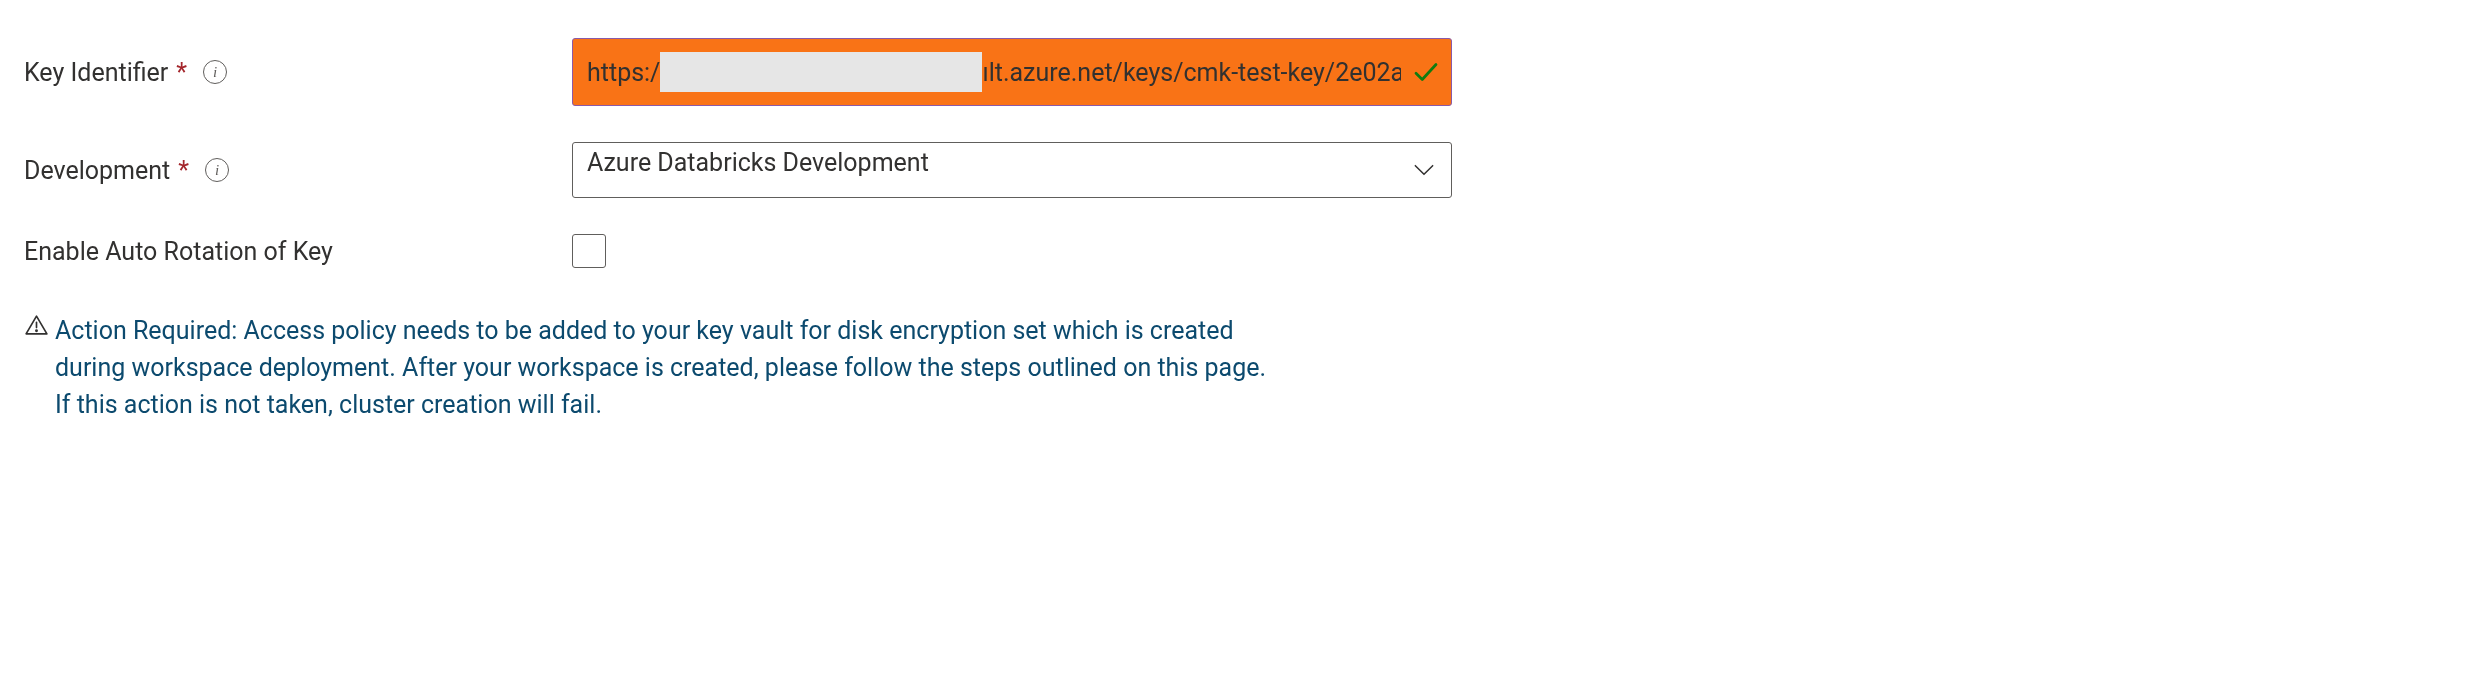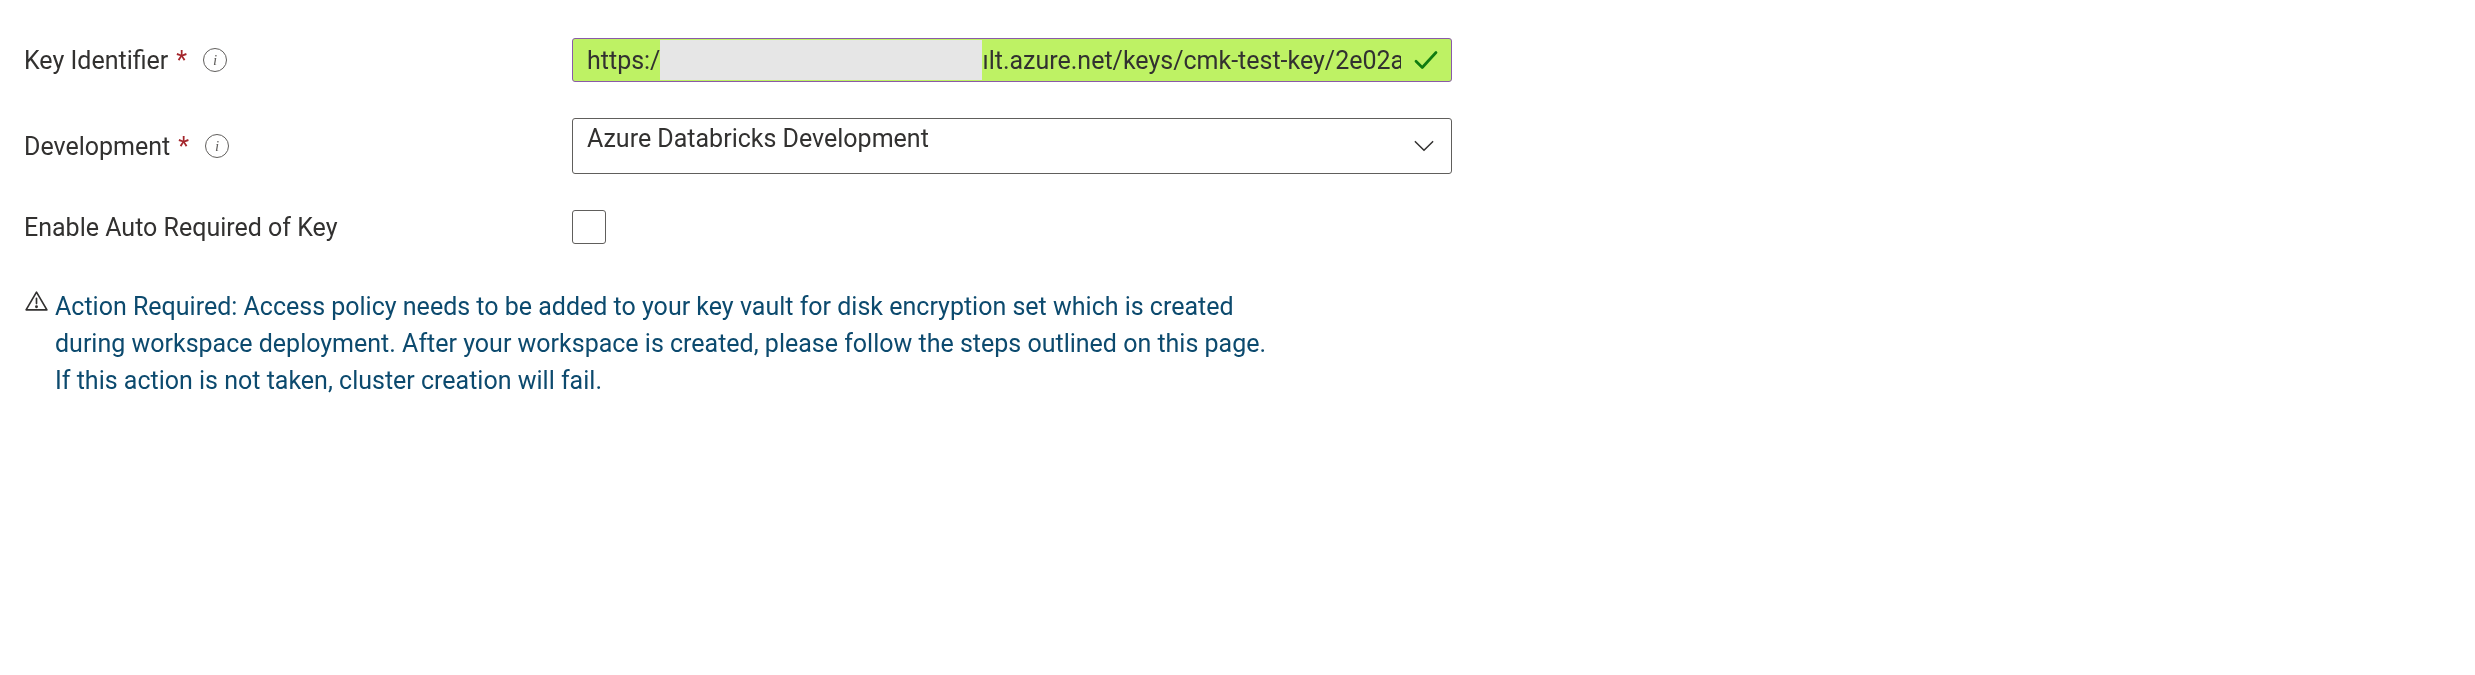--- a/index.html
+++ b/index.html
@@ -49,22 +49,22 @@
   .control-col {
     flex: 1;
     max-width: 880px;
   }
   .text-input-wrapper {
     position: relative;
     display: flex;
     align-items: center;
     border: 1.6px solid #8a5aa8;
     border-radius: 3px;
-    background: #bef264;
-    height: 44px;
+    background: #f97316;
+    height: 68px;
     padding: 0 50px 0 14px;
     overflow: hidden;
   }
   .text-input-prefix {
     white-space: nowrap;
     color: #323130;
   }
   .text-input-redact {
     display: inline-block;
     background: #e6e6e6;
@@ -166,21 +166,21 @@
           <svg width="26" height="26" viewBox="0 0 24 24" fill="none" stroke="#323130" stroke-width="1.4" stroke-linecap="round" stroke-linejoin="round">
             <polyline points="4 8 12 16 20 8"></polyline>
           </svg>
         </span>
       </div>
     </div>
   </div>
 
   <div class="form-row" style="margin-bottom:0">
     <div class="label-col">
-      <span>Enable Auto Required of Key</span>
+      <span>Enable Auto Rotation of Key</span>
     </div>
     <div class="control-col">
       <div class="checkbox-box"></div>
     </div>
   </div>
 
   <div class="notice-row">
     <span class="warning-icon">
       <svg width="25" height="25" viewBox="0 0 24 24" fill="none" stroke="#323130" stroke-width="1.6" stroke-linecap="round" stroke-linejoin="round">
         <path d="M12 3 L22 20 L2 20 Z"></path>

